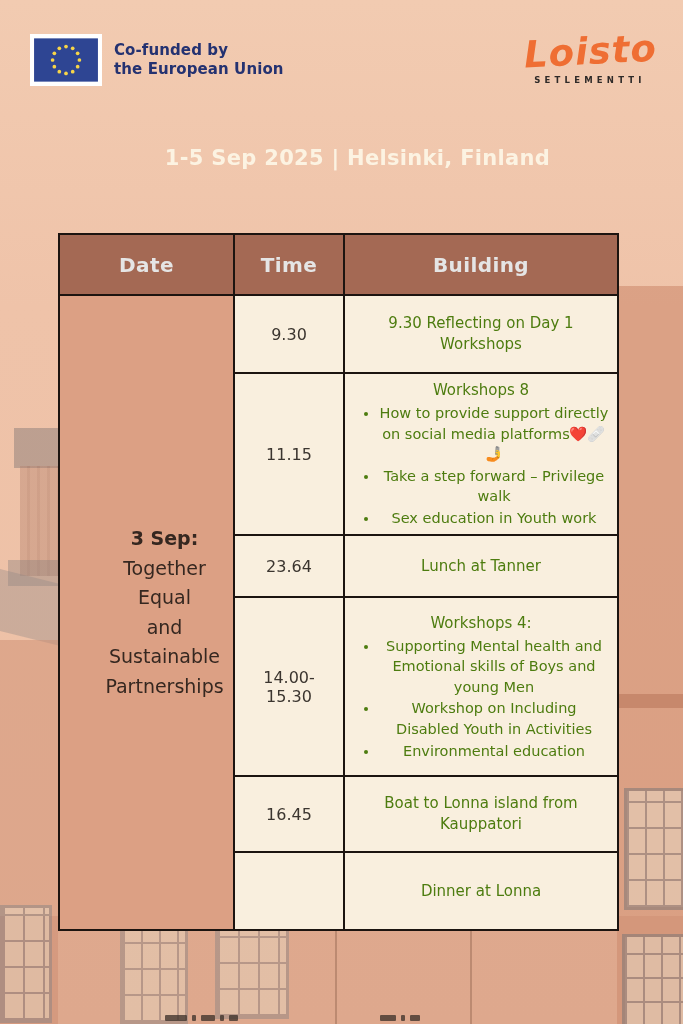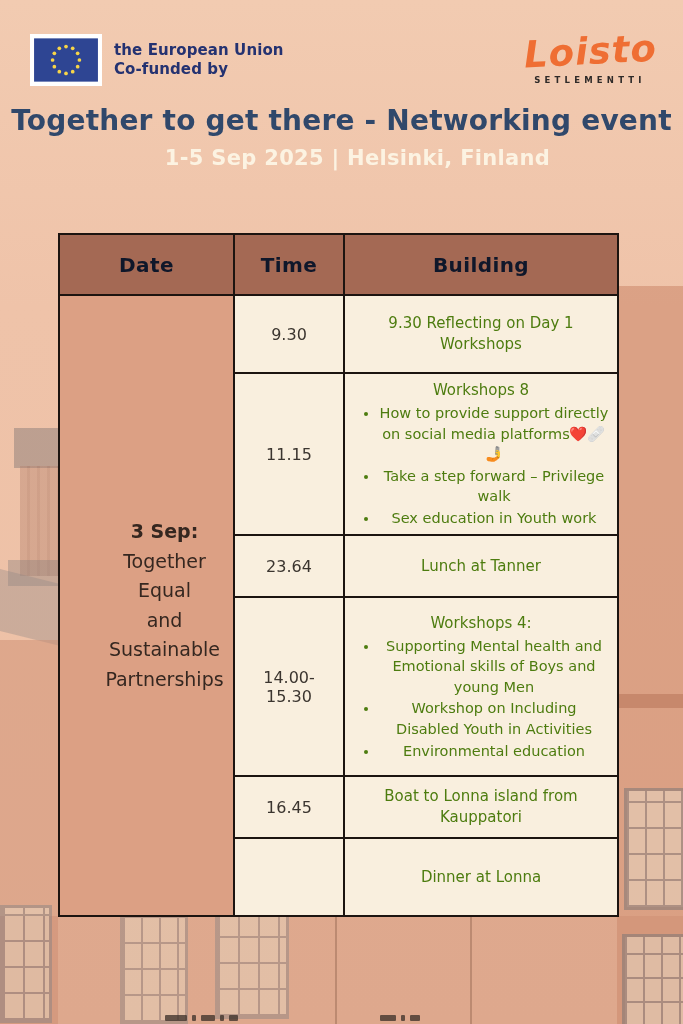--- a/index.html
+++ b/index.html
@@ -68,35 +68,35 @@
     color:#30486B;font-size:28px;font-weight:800;letter-spacing:.2px;}
   .subtitle{position:absolute;left:16px;width:100%;text-align:center;
     color:#FCF3E2;font-size:21px;font-weight:bold;letter-spacing:.3px;}
   .subtitle.line1{top:146px;}
   .subtitle.line2{top:174px;}
 
   
   table.schedule{position:absolute;left:58px;top:233px;width:559px;height:670px;
     border-collapse:collapse;table-layout:fixed;}
   .schedule td,.schedule th{border:2px solid #1C1410;padding:4px 8px;vertical-align:middle;}
-  .schedule th{background:#A46954;color:#0f172a;font-size:20px;font-weight:800;
+  .schedule th{background:#A46954;color:#e5e5e5;font-size:20px;font-weight:800;
     letter-spacing:.4px;height:51px;}
   .col-date{width:175px;}
   .col-time{width:110px;}
   .col-activity{width:274px;}
   td.date-cell{background:#DCA084;color:#352720;text-align:center;
     font-size:19px;line-height:1.55;padding-left:44px;}
   .date-day{font-weight:800;}
   td.time-cell{background:#F9EFDE;color:#3B352F;text-align:center;font-size:16px;}
   td.act-cell{background:#F9EFDE;color:#4d7c0f;text-align:center;font-size:15px;line-height:1.4;}
   .act-title{text-align:center;margin:2px 0 2px 0;}
   ul.act-list{margin:2px 0 2px 0;padding-left:26px;text-align:center;}
   ul.act-list li{margin:1px 0;font-size:14.5px;line-height:1.42;}
   tr.r1{height:78px;} tr.r2{height:148px;} tr.r3{height:62px;}
-  tr.r4{height:179px;} tr.r5{height:62px;margin-top:36px;} tr.r6{height:78px;}
+  tr.r4{height:179px;} tr.r5{height:76px;margin-top:36px;} tr.r6{height:78px;}
 
   
   .clip-frag{position:absolute;top:1015px;height:6px;display:flex;gap:5px;opacity:.75;}
   .clip-frag span{display:block;background:#3A2F28;height:6px;border-radius:1px;}
   .frag-left{left:165px;}
   .frag-right{left:380px;}
 </style>
 </head>
 <body>
 
@@ -131,31 +131,30 @@
           <circle cx="39.5" cy="34.3" r="1.8"></circle>
         <circle cx="33" cy="36" r="1.8"></circle>
           <circle cx="26.5" cy="34.3" r="1.8"></circle>
         <circle cx="21.7" cy="29.5" r="1.8"></circle>
           <circle cx="20" cy="23" r="1.8"></circle>
         <circle cx="21.7" cy="16.5" r="1.8"></circle>
           <circle cx="26.5" cy="11.7" r="1.8"></circle>
       </g>
     </svg>
     <div class="eu-text">
+      <div>Co-funded by</div>
       <div>the European Union</div>
-      <div>Co-funded by</div>
     </div>
   </div>
 
   <div class="loisto">
     <div class="loisto-word">Loisto</div>
     <div class="loisto-sub">SETLEMENTTI</div>
   </div>
 
-  <div class="title">Together to get there - Networking event</div>
   <div class="subtitle line1">1-5 Sep 2025 | Helsinki, Finland</div>
 
   <table class="schedule">
     <colgroup>
       <col class="col-date">
         <col class="col-time">
         <col class="col-activity">
     </colgroup>
     <tbody>
         <tr>

